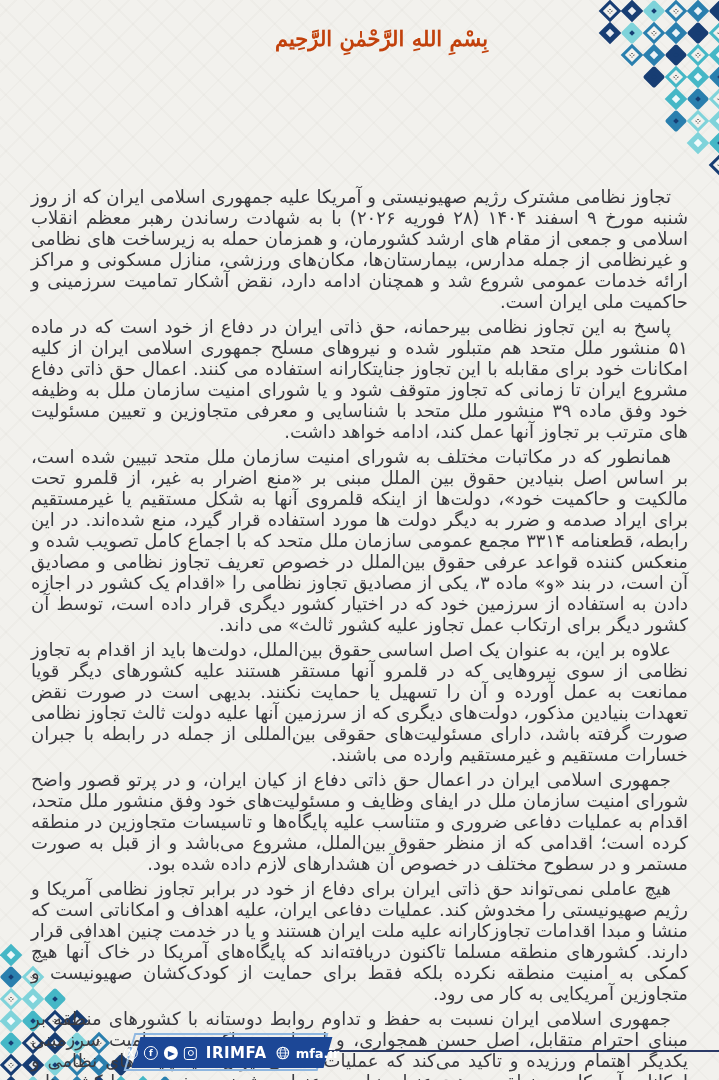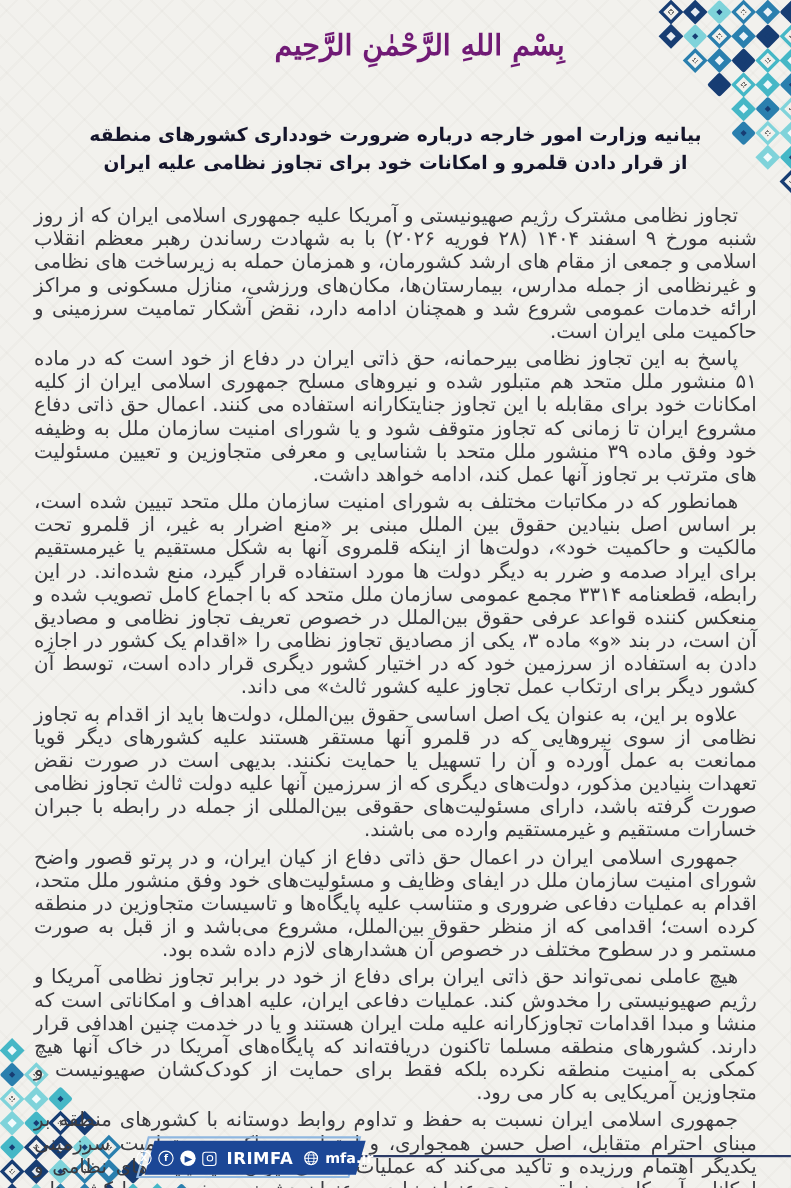--- a/index.html
+++ b/index.html
@@ -20,22 +20,22 @@
   .emblem-badge { position:absolute; left:22px; top:0; width:102px; height:124px; }
   .emblem-badge svg.shape { position:absolute; inset:0; }
   .emblem-art { position:absolute; top:6px; left:0; width:100%; height:58px; }
   .emblem-line1 { position:absolute; top:63px; left:0; width:100%; text-align:center;
     color:#ffffff; font-size:11px; font-weight:bold; font-style:italic; direction:rtl; }
   .emblem-line2 { position:absolute; top:84px; left:0; width:100%; text-align:center;
     color:#ffffff; font-size:9px; font-weight:bold; font-style:italic; direction:rtl; }
 
   
   .bismillah { position:absolute; top:26px; left:0; right:0; text-align:center;
-    font-family:"DejaVu Serif", serif; font-size:26px; font-weight:bold;
-    color:#701a75; direction:rtl; letter-spacing:-1px;margin-left:44px; }
+    font-family:"DejaVu Serif", serif; font-size:21px; font-weight:bold;
+    color:#c2410c; direction:rtl; letter-spacing:-1px;margin-left:44px; }
 
   
   .title { position:absolute; top:110px; left:20px; right:20px; text-align:center;
     direction:rtl; color:#15152b; font-size:17px; font-weight:bold; line-height:26px; }
 
   
   .statement { position:absolute; top:186px; right:31px; width:657px;
     direction:rtl; text-align:justify; color:#3b3b40;
     font-size:18px; line-height:21px; }
   .statement p { margin:0 0 4px 0; text-indent:17px; }
@@ -137,24 +137,20 @@
       <div class="tile t-a" style="left: 69px; top: 135px; background: rgb(42, 127, 174);"></div>
       <div class="tile t-b" style="left: 91px; top: 135px; background: rgb(23, 61, 115);"></div>
       <div class="tile t-c" style="left: 113px; top: 135px; background: rgb(127, 211, 218); border-color: rgb(69, 183, 198);"></div>
       <div class="tile t-a" style="left: 135px; top: 135px; background: rgb(69, 183, 198);"></div>
       <div class="tile t-b" style="left: 157px; top: 135px; background: rgb(42, 127, 174);"></div>
     </div>
 
 
   <div class="bismillah">بِسْمِ اللهِ الرَّحْمٰنِ الرَّحِیم</div>
 
-  <div class="title">
-    <div>بیانیه وزارت امور خارجه درباره ضرورت خودداری کشورهای منطقه</div>
-    <div>از قرار دادن قلمرو و امکانات خود برای تجاوز نظامی علیه ایران</div>
-  </div>
 
   <div class="statement">
     <p>تجاوز نظامی مشترک رژیم صهیونیستی و آمریکا علیه جمهوری اسلامی ایران که از روز شنبه مورخ ۹ اسفند ۱۴۰۴ (۲۸ فوریه ۲۰۲۶) با به شهادت رساندن رهبر معظم انقلاب اسلامی و جمعی از مقام های ارشد کشورمان، و همزمان حمله به زیرساخت های نظامی و غیرنظامی از جمله مدارس، بیمارستان‌ها، مکان‌های ورزشی، منازل مسکونی و مراکز ارائه خدمات عمومی شروع شد و همچنان ادامه دارد، نقض آشکار تمامیت سرزمینی و حاکمیت ملی ایران است.</p>
     <p>پاسخ به این تجاوز نظامی بیرحمانه، حق ذاتی ایران در دفاع از خود است که در ماده ۵۱ منشور ملل متحد هم متبلور شده و نیروهای مسلح جمهوری اسلامی ایران از کلیه امکانات خود برای مقابله با این تجاوز جنایتکارانه استفاده می کنند. اعمال حق ذاتی دفاع مشروع ایران تا زمانی که تجاوز متوقف شود و یا شورای امنیت سازمان ملل به وظیفه خود وفق ماده ۳۹ منشور ملل متحد با شناسایی و معرفی متجاوزین و تعیین مسئولیت های مترتب بر تجاوز آنها عمل کند، ادامه خواهد داشت.</p>
     <p>همانطور که در مکاتبات مختلف به شورای امنیت سازمان ملل متحد تبیین شده است، بر اساس اصل بنیادین حقوق بین الملل مبنی بر «منع اضرار به غیر، از قلمرو تحت مالکیت و حاکمیت خود»، دولت‌ها از اینکه قلمروی آنها به شکل مستقیم یا غیرمستقیم برای ایراد صدمه و ضرر به دیگر دولت ها مورد استفاده قرار گیرد، منع شده‌اند. در این رابطه، قطعنامه ۳۳۱۴ مجمع عمومی سازمان ملل متحد که با اجماع کامل تصویب شده و منعکس کننده قواعد عرفی حقوق بین‌الملل در خصوص تعریف تجاوز نظامی و مصادیق آن است، در بند «و» ماده ۳، یکی از مصادیق تجاوز نظامی را «اقدام یک کشور در اجازه دادن به استفاده از سرزمین خود که در اختیار کشور دیگری قرار داده است، توسط آن کشور دیگر برای ارتکاب عمل تجاوز علیه کشور ثالث» می داند.</p>
     <p>علاوه بر این، به عنوان یک اصل اساسی حقوق بین‌الملل، دولت‌ها باید از اقدام به تجاوز نظامی از سوی نیروهایی که در قلمرو آنها مستقر هستند علیه کشورهای دیگر قویا ممانعت به عمل آورده و آن را تسهیل یا حمایت نکنند. بدیهی است در صورت نقض تعهدات بنیادین مذکور، دولت‌های دیگری که از سرزمین آنها علیه دولت ثالث تجاوز نظامی صورت گرفته باشد، دارای مسئولیت‌های حقوقی بین‌المللی از جمله در رابطه با جبران خسارات مستقیم و غیرمستقیم وارده می باشند.</p>
     <p>جمهوری اسلامی ایران در اعمال حق ذاتی دفاع از کیان ایران، و در پرتو قصور واضح شورای امنیت سازمان ملل در ایفای وظایف و مسئولیت‌های خود وفق منشور ملل متحد، اقدام به عملیات دفاعی ضروری و متناسب علیه پایگاه‌ها و تاسیسات متجاوزین در منطقه کرده است؛ اقدامی که از منظر حقوق بین‌الملل، مشروع می‌باشد و از قبل به صورت مستمر و در سطوح مختلف در خصوص آن هشدارهای لازم داده شده بود.</p>
     <p>هیچ عاملی نمی‌تواند حق ذاتی ایران برای دفاع از خود در برابر تجاوز نظامی آمریکا و رژیم صهیونیستی را مخدوش کند. عملیات دفاعی ایران، علیه اهداف و امکاناتی است که منشا و مبدا اقدامات تجاوزکارانه علیه ملت ایران هستند و یا در خدمت چنین اهدافی قرار دارند. کشورهای منطقه مسلما تاکنون دریافته‌اند که پایگاه‌های آمریکا در خاک آنها هیچ کمکی به امنیت منطقه نکرده بلکه فقط برای حمایت از کودک‌کشان صهیونیست و متجاوزین آمریکایی به کار می رود.</p>
     <p>جمهوری اسلامی ایران نسبت به حفظ و تداوم روابط دوستانه با کشورهای منطقه بر مبنای احترام متقابل، اصل حسن همجواری، و احترام به حاکمیت و تمامیت سرزمینی یکدیگر اهتمام ورزیده و تاکید می‌کند که عملیات دفاعی ایران علیه پایگاه‌های نظامی و امکانات آمریکا در منطقه به هیچ عنوان نباید به عنوان دشمنی و خصومت با کشورهای منطقه تلقی شود.</p>
   </div>

